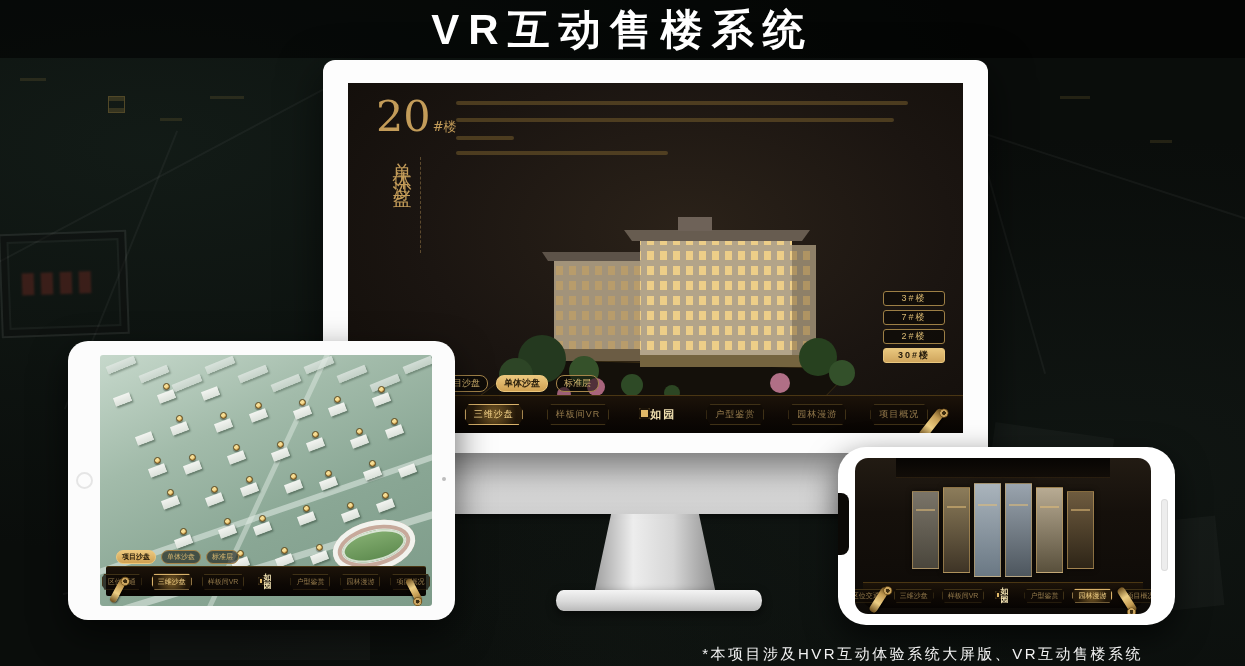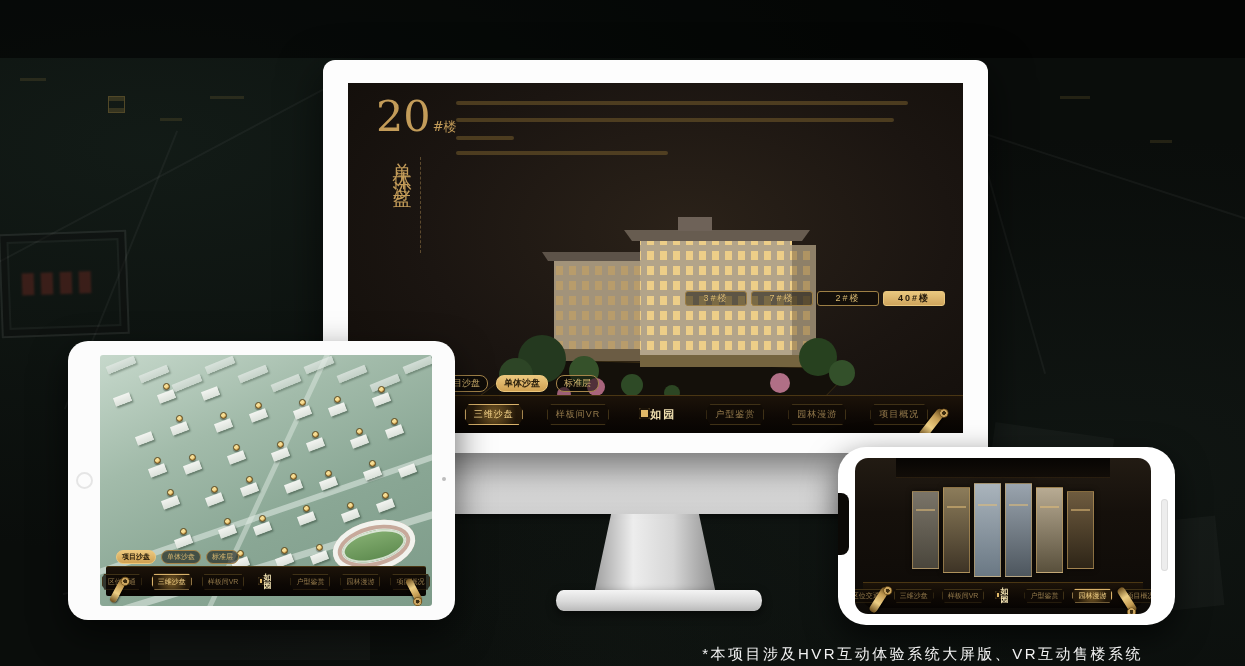--- a/index.html
+++ b/index.html
@@ -70,21 +70,21 @@
     box-shadow:0 4px 10px rgba(0,0,0,.55); }
 
   
   .bldg-no { position:absolute; left:28px; top:12px; color:#c39c59; font-family:"DejaVu Serif", serif; }
   .bldg-no .num { font-size:43px; line-height:1; }
   .bldg-no .suffix { font-size:13px; margin-left:2px; }
   .v-subtitle { position:absolute; left:42px; top:64px; writing-mode:vertical-rl; color:#c39c59;
     font-family:"DejaVu Serif", serif; font-size:19px; letter-spacing:9px; }
   .v-line { position:absolute; left:72px; top:74px; width:0; height:96px; border-left:1px dashed rgba(195,156,89,.4); }
   .para-line { position:absolute; height:4px; background:#6e5729; opacity:.6; border-radius:2px; }
-  .floor-btns { position:absolute; right:18px; top:208px; display:flex; flex-direction:row; gap:4px; }
+  .floor-btns { position:absolute; right:18px; top:208px; display:flex; flex-direction:column; gap:4px; }
   .floor-btn { width:62px; height:15px; line-height:13px; text-align:center; font-size:9px; letter-spacing:2px;
     color:#d8b871; border:1px solid #9d7f45; border-radius:3px; background:rgba(8,5,2,.5); }
   .floor-btn.active { background:linear-gradient(#e9c77e,#cfa55d); color:#241a0b; border-color:#e9c77e; font-weight:bold; }
   .view-tabs { position:absolute; left:88px; top:292px; display:flex; gap:8px; }
   .view-tabs .pill-tab { font-size:9px; padding:1px 7px; }
   .mon-nav { height:38px; gap:24px; font-size:9px; }
   .mon-nav .nav-item { padding:3px 8px; }
   .mon-nav .nav-logo .seal { width:11px; height:11px; }
   .mon-nav .nav-logo .logo-text { font-size:11px; }
   .mon-scroll { position:absolute; right:14px; bottom:5px; width:34px; height:9px; transform:rotate(-52deg); }
@@ -152,20 +152,21 @@
   <div class="decor gold-glyph"></div>
   <div class="decor gold-dash" style="left:20px; top:78px; width:26px;"></div>
   <div class="decor gold-dash" style="left:210px; top:96px; width:34px;"></div>
   <div class="decor gold-dash" style="left:160px; top:118px; width:22px;"></div>
   <div class="decor gold-dash" style="left:1060px; top:96px; width:30px;"></div>
   <div class="decor gold-dash" style="left:1150px; top:140px; width:22px;"></div>
   <div class="decor faint-block" style="left:990px; top:430px; width:120px; height:70px; transform:rotate(8deg);"></div>
   <div class="decor faint-block" style="left:1130px; top:520px; width:90px; height:90px; transform:rotate(-6deg);"></div>
   <div class="decor faint-block" style="left:150px; top:630px; width:220px; height:30px;"></div>
 
+  <div class="page-title">VR互动售楼系统</div>
 
   <div class="monitor-chin"></div>
   <div class="monitor-neck"></div>
   <div class="monitor-base"></div>
   <div class="monitor-body">
     <div class="monitor-screen">
 
       <div class="bldg-no">
         <span class="num">20</span><span class="suffix">#楼</span>
       </div>
@@ -216,21 +217,21 @@
           <circle cx="128" cy="221" r="7" fill="#9d5f76"></circle>
           <circle cx="236" cy="220" r="8" fill="#2c4623"></circle>
         </g>
       </svg>
 
       <div class="floor-btns">
 
       <div class="floor-btn">3#楼</div>
           <div class="floor-btn">7#楼</div>
           <div class="floor-btn">2#楼</div>
-          <div class="floor-btn active">40#楼</div>
+          <div class="floor-btn active">30#楼</div>
         </div>
 
       <div class="view-tabs">
 
       <div class="pill-tab">项目沙盘</div>
           <div class="pill-tab active">单体沙盘</div>
           <div class="pill-tab">标准层</div>
         </div>
 
       <div class="navbar mon-nav">

